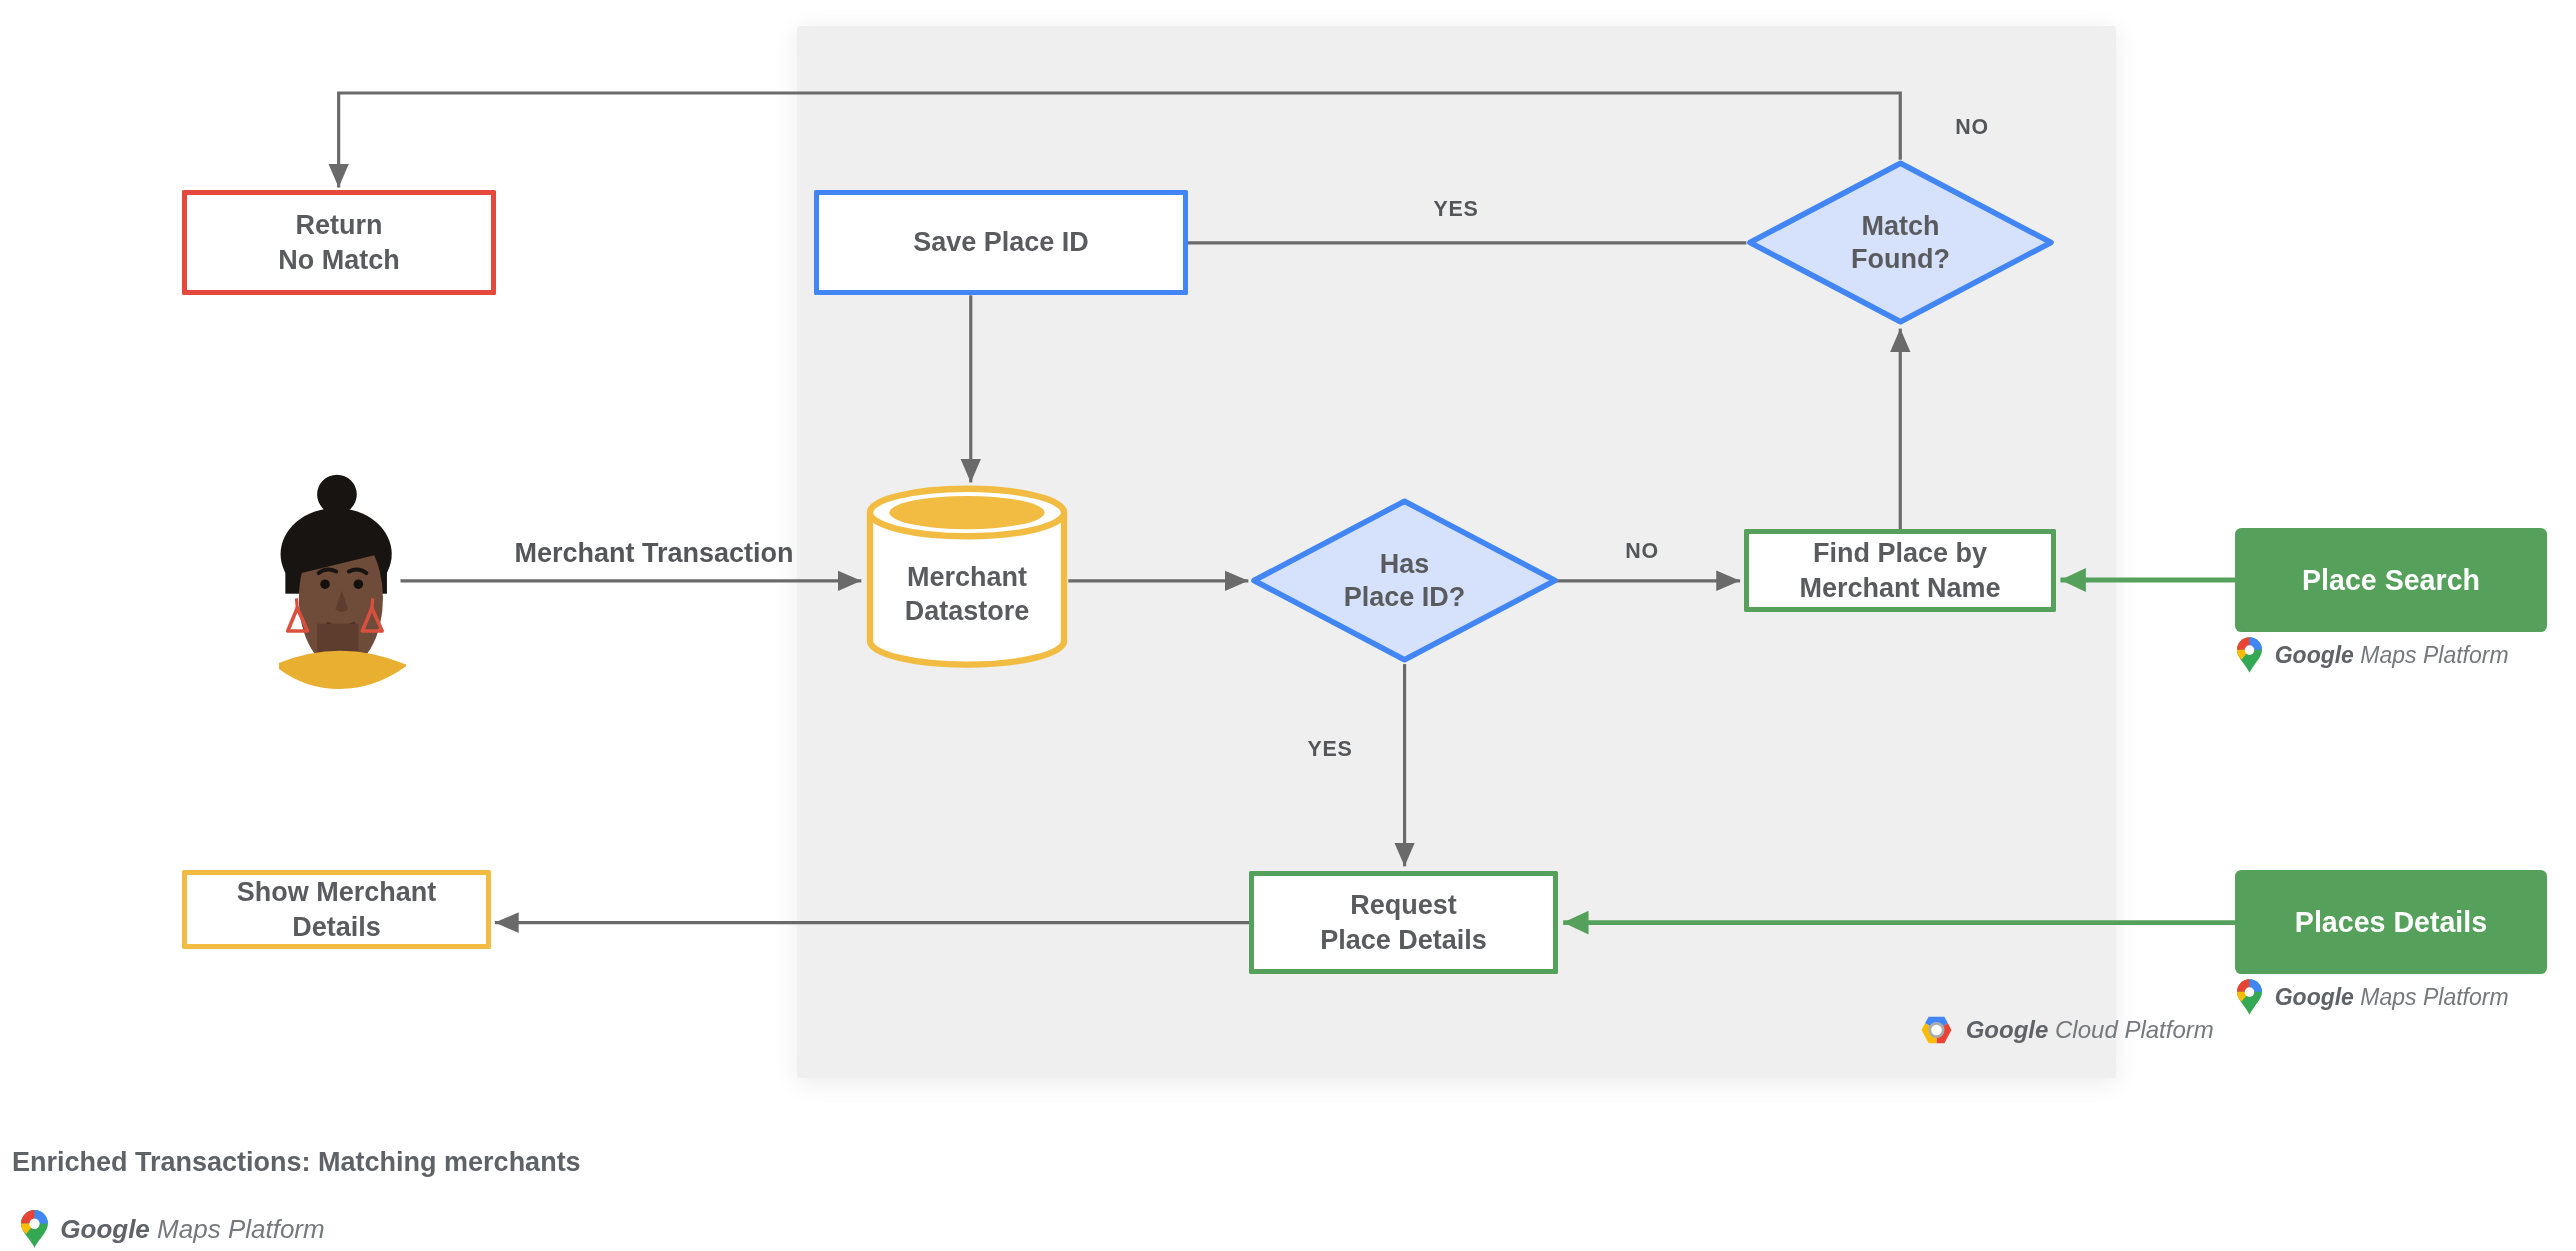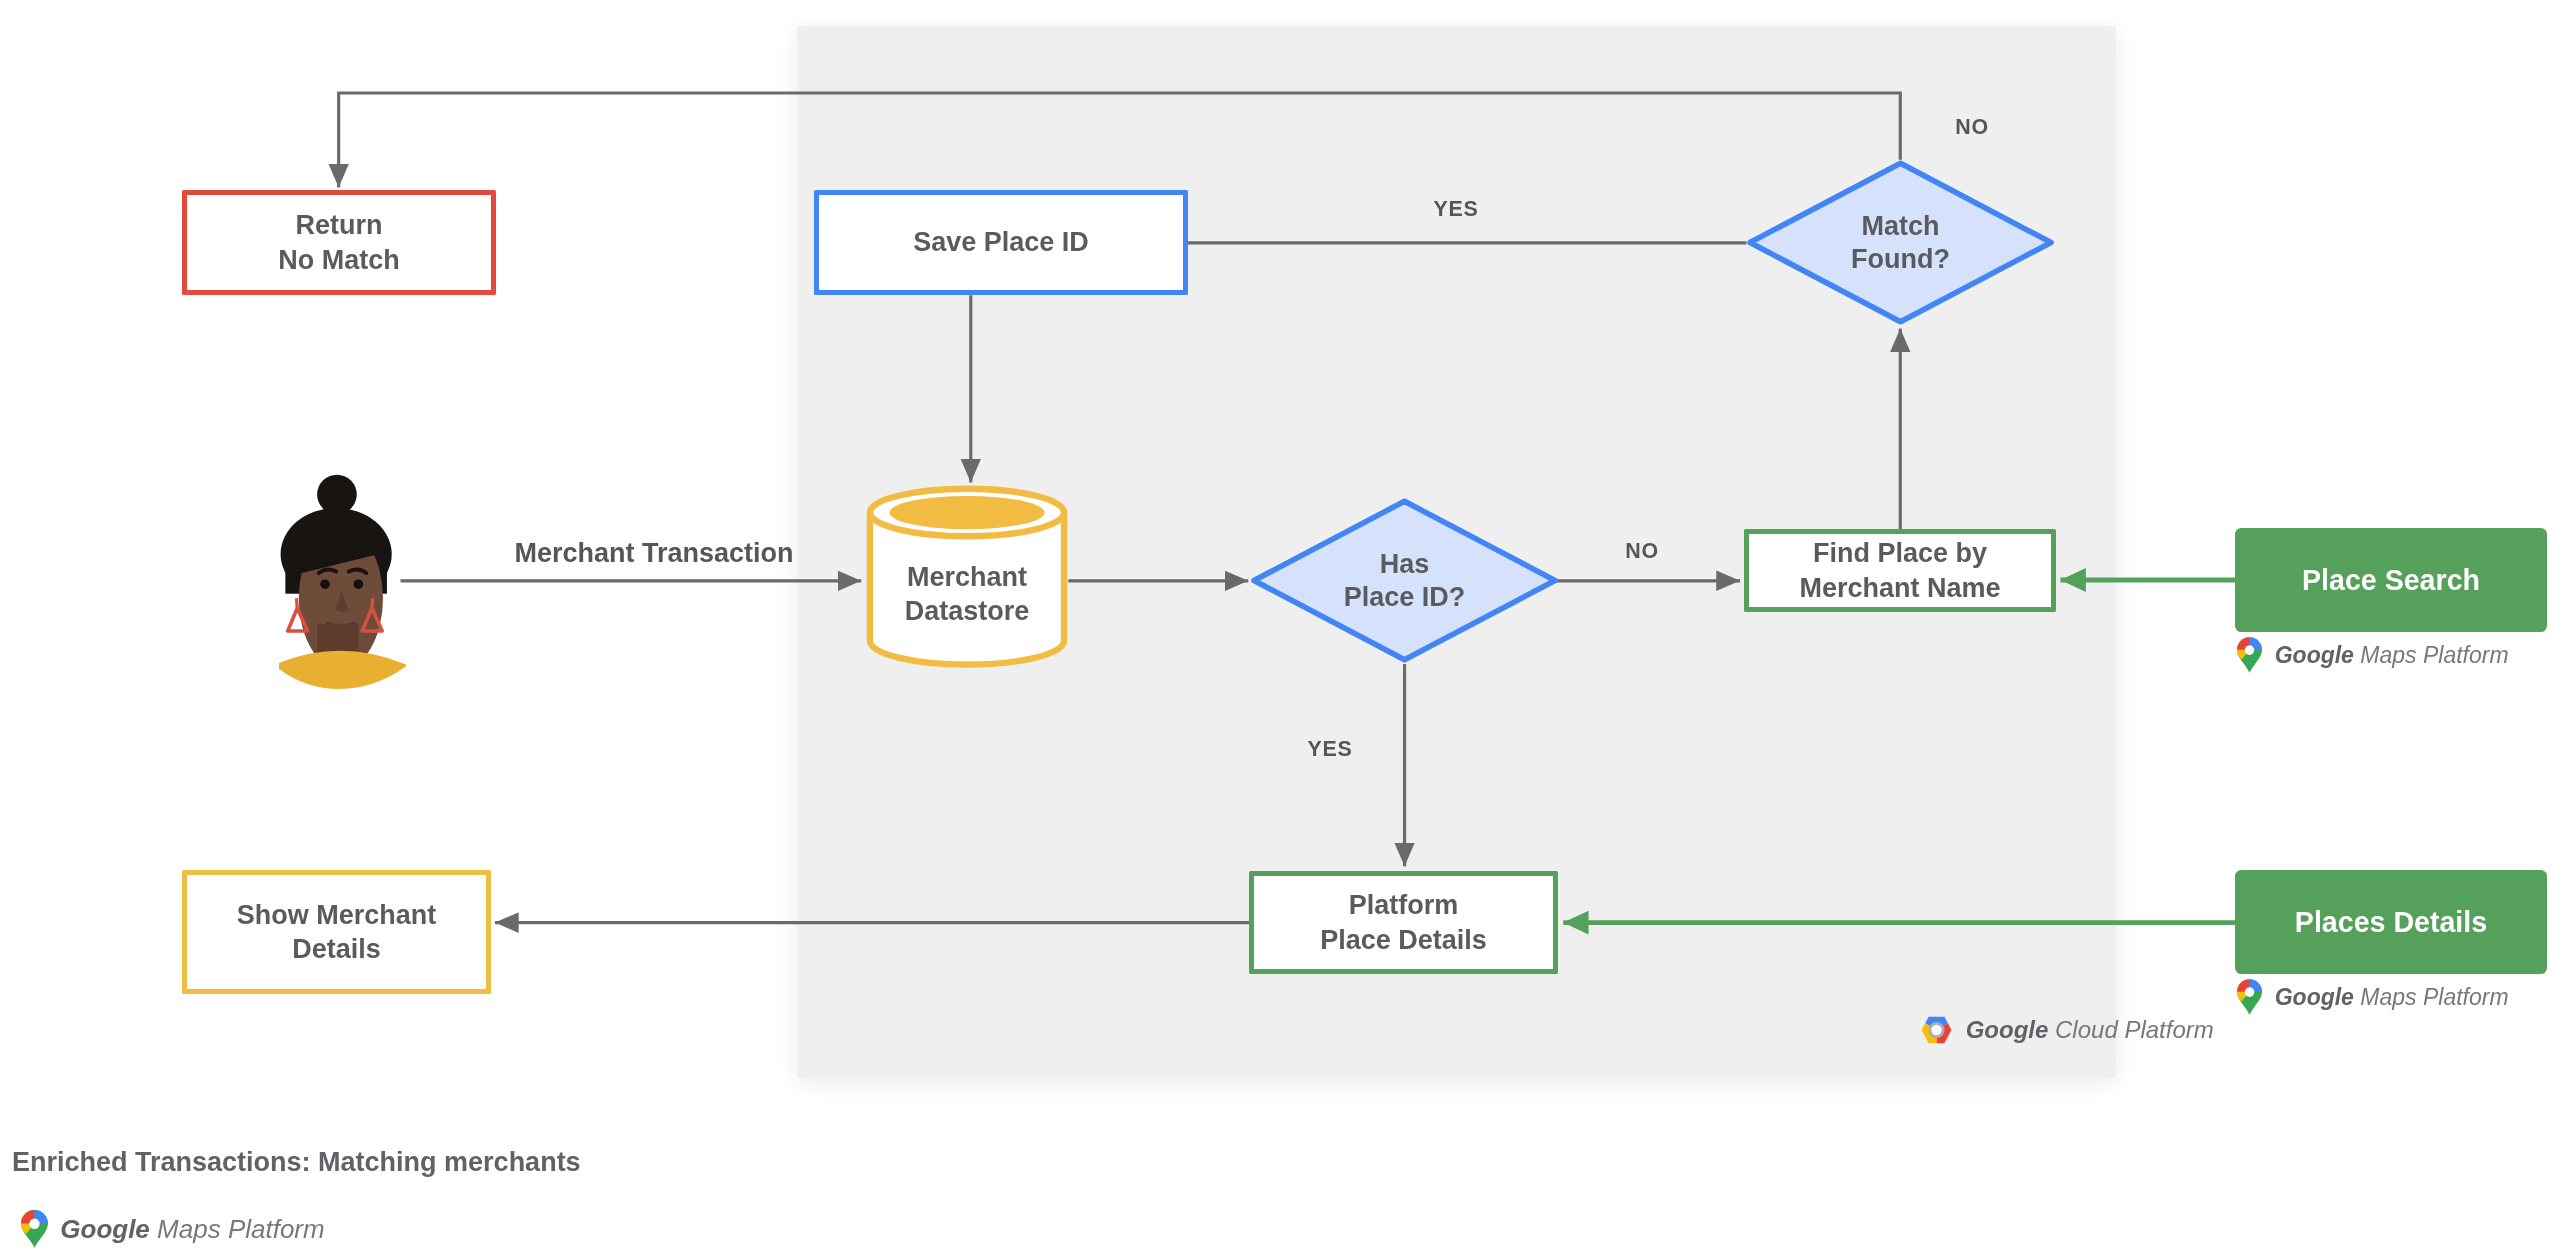--- a/index.html
+++ b/index.html
@@ -131,25 +131,25 @@
       <div>Place ID?</div>
     </div>
   </div>
 
   <div class="box green" style="left:1744px;top:529px;width:312px;height:83px;text-align:right;">
     <span>Find Place by</span>
     <span>Merchant Name</span>
   </div>
 
   <div class="box green" style="left:1249px;top:871px;width:309px;height:103px;">
-    <span>Platform</span>
+    <span>Request</span>
     <span>Place Details</span>
   </div>
 
-  <div class="box yellow" style="left:182px;top:870px;width:309px;height:124px;">
+  <div class="box yellow" style="left:182px;top:870px;width:309px;height:79px;">
     <span>Show Merchant</span>
     <span>Details</span>
   </div>
 
   <div class="fillbox" style="left:2235px;top:528px;width:312px;height:104px;">
     <span>Place Search</span>
   </div>
 
   <div class="fillbox" style="left:2235px;top:870px;width:312px;height:104px;">
     <span>Places Details</span>

